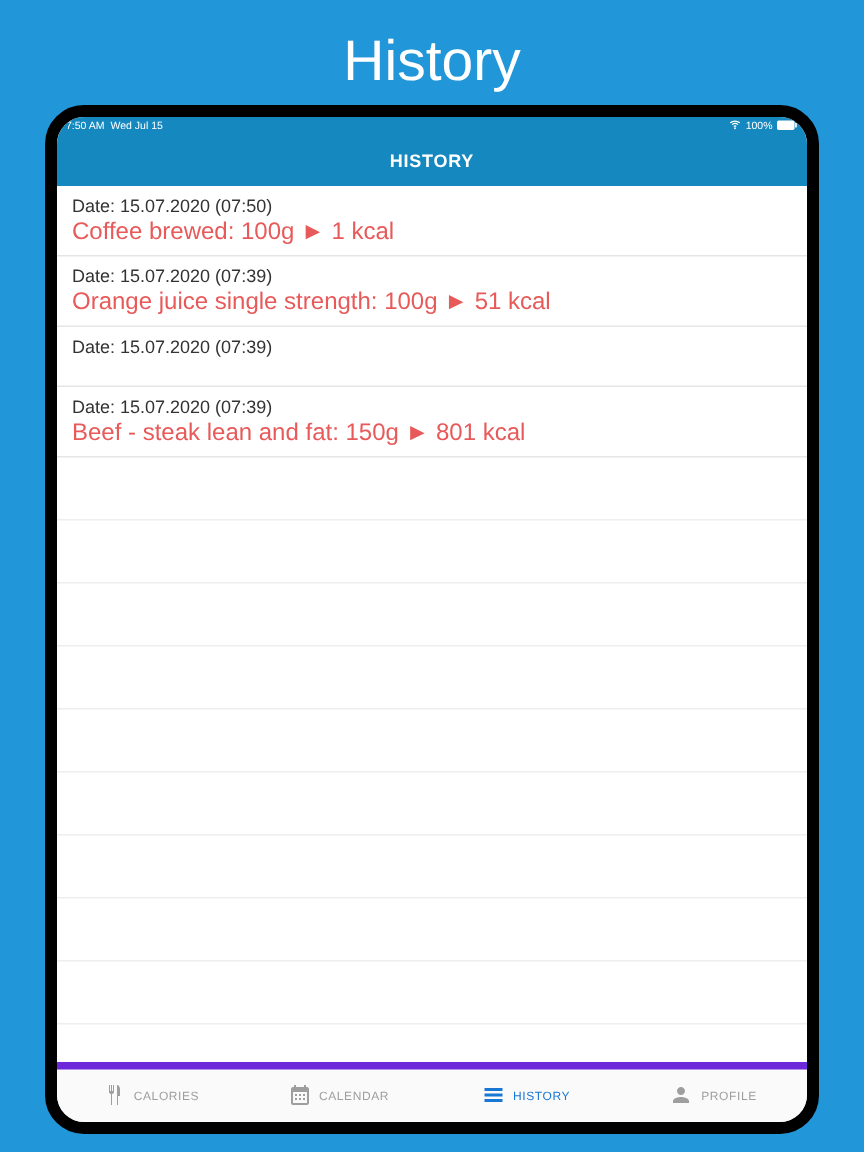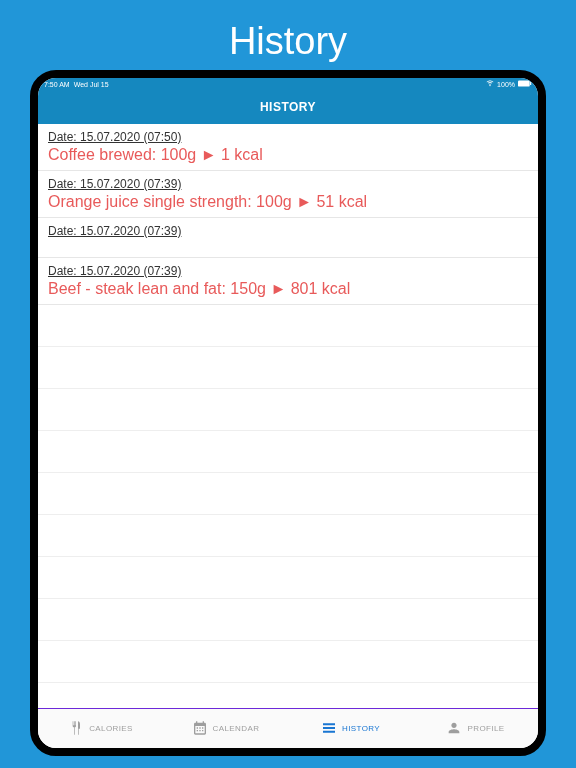--- a/index.html
+++ b/index.html
@@ -59,34 +59,33 @@
     }
     .row {
       border-bottom: 1px solid #e6e6e6;
       padding: 6px 10px 6px 10px;
       min-height: 40px;
     }
     .row-date {
       color: #333;
       font-size: 12px;
       margin-bottom: 2px;
-      text-decoration: underline;
     }
     .row-detail {
       color: #e85a5a;
       font-size: 16px;
     }
     .empty-row {
       border-bottom: 1px solid #eee;
       height: 42px;
     }
     .tabbar {
       display: flex;
       height: 40px;
-      border-top: 1px solid #6d28d9;
+      border-top: 5px solid #6d28d9;
       background: #fafafa;
     }
     .tab {
       flex: 1;
       display: flex;
       align-items: center;
       justify-content: center;
       gap: 5px;
       font-size: 8px;
       letter-spacing: 0.4px;

